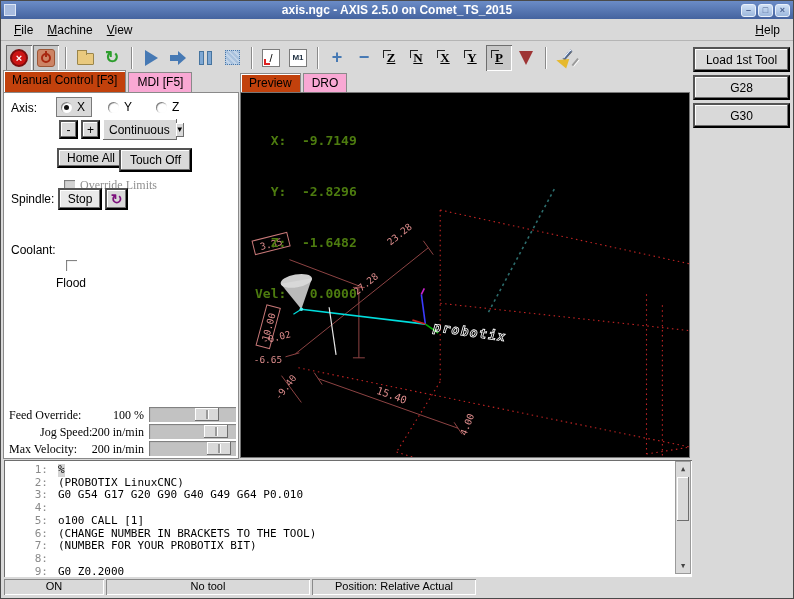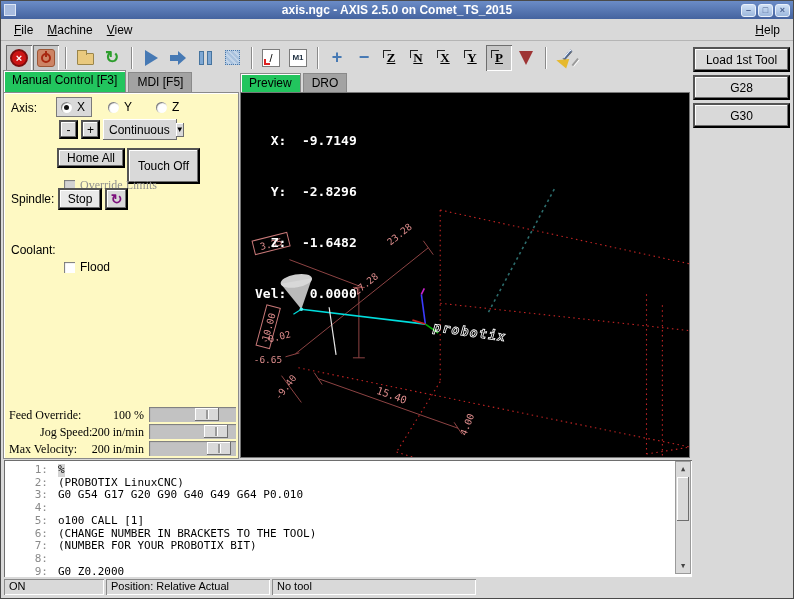--- a/index.html
+++ b/index.html
@@ -61,23 +61,23 @@
   .broom { position:relative; width:18px; height:18px; }
   .broom .handle { position:absolute; left:10px; top:0px; width:3px; height:12px; background:#4a6a9e; transform:rotate(40deg); }
   .broom .head { position:absolute; left:0px; top:8px; width:0; height:0; border-top:5px solid transparent; border-bottom:5px solid transparent; border-right:12px solid #e6b92e; transform:rotate(18deg); }
 
   
   .rbtn { position:absolute; left:692px; width:97px; height:25px; display:flex; align-items:center; justify-content:center; font-size:12px; }
 
   
   .lpanel { position:absolute; left:2px; top:72px; width:236px; height:386px; }
   .tabs { position:absolute; left:0; top:0; height:19px; display:flex; align-items:flex-end; }
-  .tab { padding:2px 8px 3px 8px; border:1px solid #8a8a8a; border-bottom:none; background:#a3a3a3; font-size:12px; margin-right:2px; }
-  .tab.active { background:#22c55e; box-shadow: inset 1px 1px 0 #fff; padding-bottom:5px; }
-  .lbody { position:absolute; left:0; top:19px; right:0; bottom:0; border:1px solid #8a8a8a; box-shadow: inset 1px 1px 0 #fff; background:#fef9c3; }
+  .tab { padding:2px 8px 3px 8px; border:1px solid #8a8a8a; border-bottom:none; background:#f9a8d4; font-size:12px; margin-right:2px; }
+  .tab.active { background:#c2410c; box-shadow: inset 1px 1px 0 #fff; padding-bottom:5px; }
+  .lbody { position:absolute; left:0; top:19px; right:0; bottom:0; border:1px solid #8a8a8a; box-shadow: inset 1px 1px 0 #fff; background:#ffffff; }
 
   .lab { position:absolute; font-size:12px; }
   .radio { width:11px; height:11px; border-radius:50%; background:#fff; box-shadow: inset 1px 1px 1px #777; display:inline-block; position:relative; vertical-align:-2px; }
   .radio.sel::after { content:""; position:absolute; left:3px; top:3px; width:5px; height:5px; border-radius:50%; background:#111; }
   .radio-wrap { position:absolute; display:flex; align-items:center; gap:5px; }
   .focus-frame { border:1px solid #7a7a7a; padding:2px 6px 2px 4px; background:#d9d9d9; }
   .btn { display:flex; align-items:center; justify-content:center; font-size:12px; }
   .combo { position:absolute; display:flex; align-items:center; padding:0 2px 0 6px; }
   .combo .arrowbox { margin-left:6px; width:16px; height:14px; font-size:8px; line-height:13px; text-align:center; }
   .chk { width:11px; height:11px; background:#fff; box-shadow: inset 1px 1px 1px #777; display:inline-block; vertical-align:-2px; }
@@ -87,38 +87,38 @@
   .slider-row { position:absolute; left:3px; right:2px; height:16px;font-family:Liberation Serif, serif; }
   .slider-row .sl-label { position:absolute; left:2px; top:1px; }
   .slider-row .sl-value { position:absolute; right:92px; top:1px; }
   .trough { position:absolute; right:0px; top:0px; width:87px; height:15px; background:#c2c2c2; box-shadow: inset 1px 1px 1px #7a7a7a; }
   .handle { position:absolute; top:1px; width:24px; height:13px; background:#d9d9d9; box-shadow: inset -1px -1px 0 #6e6e6e, inset 1px 1px 0 #fff; }
   .handle::after { content:""; position:absolute; left:11px; top:2px; width:2px; height:9px; background:#9a9a9a; box-shadow:1px 0 0 #fff; }
 
   
   .ptabs { position:absolute; left:239px; top:72px; height:19px; display:flex; align-items:flex-start; }
   .canvas { position:absolute; left:239px; top:91px; width:450px; height:366px; background:#000; border:1px solid #777; }
-  .dro { position:absolute; left:14px; top:5px; color:#ffffff; font-family:"DejaVu Sans Mono", monospace;
+  .dro { position:absolute; left:14px; top:5px; color:#4d7c0f; font-family:"DejaVu Sans Mono", monospace;
     font-size:13px; font-weight:bold; line-height:17px; white-space:pre; }
   .canvas svg { position:absolute; left:0; top:0; }
 
   
   .gcode { position:absolute; left:3px; top:459px; width:688px; height:117px; background:#fff;
     box-shadow: inset 1px 1px 0 #6e6e6e, inset -1px -1px 0 #fff; padding-top:4px; overflow:hidden;
     font-family:"DejaVu Sans Mono", monospace; font-size:11px; line-height:12.7px; }
   .gline { display:flex; }
   .gnum { width:44px; text-align:right; color:#8a8a8a; flex:none; }
   .gtxt { margin-left:10px; white-space:pre; }
   .gtxt.hl { background:#d5d5d5; }
   .vscroll { position:absolute; right:2px; top:2px; width:14px; height:111px; background:#d9d9d9; box-shadow:0 0 0 1px #9a9a9a; }
   .varrow { position:absolute; left:0; width:14px; height:14px; font-size:7px; text-align:center; line-height:14px; color:#444; }
   .vthumb { position:absolute; left:1px; top:15px; width:12px; height:44px; }
 
   
-  .statusbar { position:absolute; left:3px; top:578px; height:16px; display:flex; gap:2px; font-size:11px; }
+  .statusbar { position:absolute; left:3px; top:578px; height:16px; display:flex; gap:2px; font-size:11px;text-align:center; }
   .scell { box-shadow: inset 1px 1px 0 #8a8a8a, inset -1px -1px 0 #fff; padding:1px 5px; background:#d9d9d9; }
 </style>
 </head>
 <body>
 
 <div class="win">
 
   <div class="titlebar">
     <div class="title-icon"></div>
     <div class="title-text">axis.ngc - AXIS 2.5.0 on Comet_TS_2015</div>
@@ -242,35 +242,35 @@
       </div>
 
       <button class="btn raised" style="position:absolute; left:55px; top:27px; width:19px; height:19px;">-</button>
       <button class="btn raised" style="position:absolute; left:77px; top:27px; width:19px; height:19px;">+</button>
       <div class="combo raised" style="left:99px; top:26px; width:74px; height:21px;">
         <span>Continuous</span>
         <span class="arrowbox raised">▼</span>
       </div>
 
       <button class="btn raised" style="position:absolute; left:53px; top:55px; width:68px; height:20px;">Home All</button>
-      <button class="btn raised" style="position:absolute; left:123px; top:55px; width:73px; height:36px;">Touch Off</button>
+      <button class="btn raised" style="position:absolute; left:115px; top:55px; width:73px; height:24px;">Touch Off</button>
 
       <div class="radio-wrap" style="left:60px; top:85px;font-family:Liberation Serif, serif;">
         <span class="chk disabled"></span>
         <span class="disabled-text">Override Limits</span>
       </div>
 
       <span class="lab" style="left:7px; top:99px;">Spindle:</span>
       <button class="btn raised" style="position:absolute; left:54px; top:95px; width:44px; height:22px; background:#e9e9e9;">Stop</button>
       <button class="btn raised" style="position:absolute; left:101px; top:95px; width:23px; height:22px; color:#7c0f7c; font-weight:bold; font-size:14px;">
         <span>↻</span>
       </button>
 
       <span class="lab" style="left:7px; top:150px;">Coolant:</span>
-      <div class="radio-wrap" style="left:60px; top:167px;">
+      <div class="radio-wrap" style="left:52px; top:167px;flex-direction:column;">
         <span class="chk"></span>
         <span>Flood</span>
       </div>
 
       <div class="slider-row" style="top:314px;">
         <span class="sl-label">Feed Override:</span>
         <span class="sl-value">100 %</span>
         <div class="trough">
             <div class="handle" style="left:46px;"></div>
           </div>
@@ -409,17 +409,17 @@
       </div>
     <div class="vscroll">
       <div class="varrow" style="top:0;">▲</div>
       <div class="vthumb raised"></div>
       <div class="varrow" style="bottom:0;">▼</div>
     </div>
   </div>
 
   <div class="statusbar">
     <div class="scell" style="width:100px;">ON</div>
+    <div class="scell" style="width:204px;">No tool</div>
     <div class="scell" style="width:164px;">Position: Relative Actual</div>
-    <div class="scell" style="width:204px;">No tool</div>
   </div>
 
 </div>
 
 </body></html>

